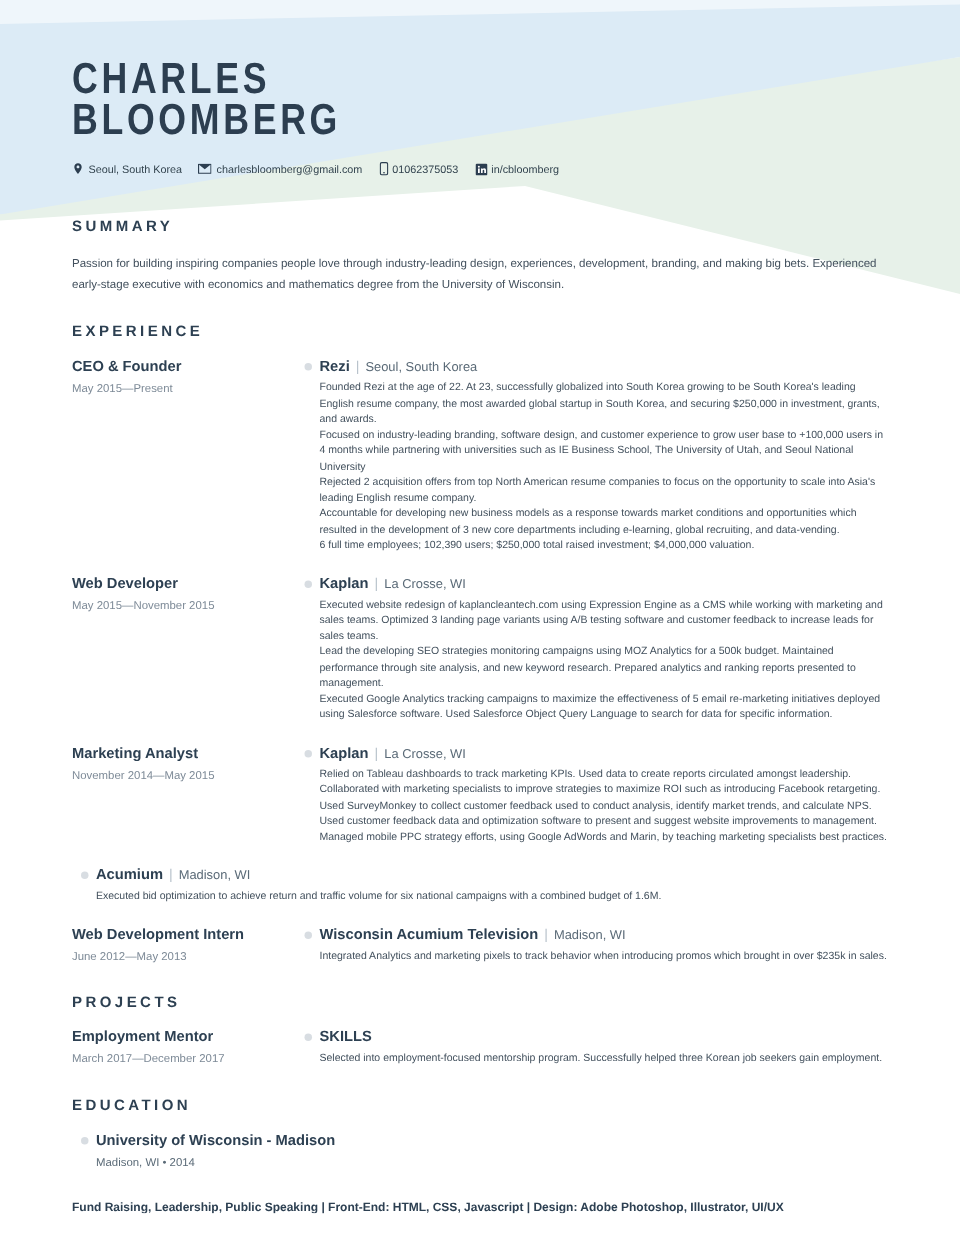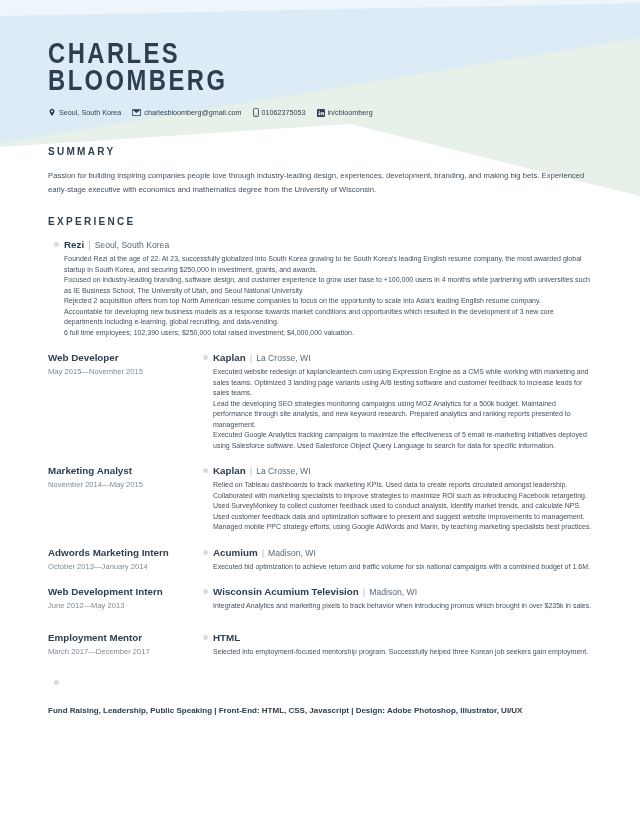--- a/index.html
+++ b/index.html
@@ -110,20 +110,24 @@
 
     <section class="section">
       <h2 class="section-title">SUMMARY</h2>
       <p class="summary-text">Passion for building inspiring companies people love through industry-leading design, experiences, development, branding, and making big bets. Experienced early-stage executive with economics and mathematics degree from the University of Wisconsin.</p>
     </section>
 
     <section class="section">
       <h2 class="section-title">EXPERIENCE</h2>
 
       <article class="entry">
+        <div class="col-left">
+          <div class="job-title">CEO &amp; Founder</div>
+          <div class="dates">May 2015—Present</div>
+        </div>
         <div class="col-dot">
             <span class="dot"></span>
           </div>
         <div class="col-right">
           <div class="company-line">
             <span class="company">Rezi</span>
             <span class="sep">|</span>
             <span class="location">Seoul, South Korea</span>
           </div>
           <div class="bullets">
@@ -174,24 +178,20 @@
           </div>
           <div class="bullets">
             <span class="bullet">Relied on Tableau dashboards to track marketing KPIs. Used data to create reports circulated amongst leadership. Collaborated with marketing specialists to improve strategies to maximize ROI such as introducing Facebook retargeting.</span>
             <span class="bullet">Used SurveyMonkey to collect customer feedback used to conduct analysis, identify market trends, and calculate NPS. Used customer feedback data and optimization software to present and suggest website improvements to management.</span>
             <span class="bullet">Managed mobile PPC strategy efforts, using Google AdWords and Marin, by teaching marketing specialists best practices.</span>
           </div>
         </div>
       </article>
 
       <article class="entry">
-        <div class="col-left">
-          <div class="job-title">Adwords Marketing Intern</div>
-          <div class="dates">October 2013—January 2014</div>
-        </div>
         <div class="col-dot">
             <span class="dot"></span>
           </div>
         <div class="col-right">
           <div class="company-line">
             <span class="company">Acumium</span>
             <span class="sep">|</span>
             <span class="location">Madison, WI</span>
           </div>
           <div class="bullets">
@@ -215,44 +215,52 @@
             <span class="location">Madison, WI</span>
           </div>
           <div class="bullets">
             <span class="bullet">Integrated Analytics and marketing pixels to track behavior when introducing promos which brought in over $235k in sales.</span>
           </div>
         </div>
       </article>
     </section>
 
     <section class="section">
+      <h2 class="section-title">PROJECTS</h2>
       <article class="entry">
         <div class="col-left">
           <div class="job-title">Employment Mentor</div>
           <div class="dates">March 2017—December 2017</div>
         </div>
         <div class="col-dot">
             <span class="dot"></span>
           </div>
         <div class="col-right">
           <div class="company-line">
-            <span class="company">HTML</span>
+            <span class="company">SKILLS</span>
           </div>
           <div class="bullets">
             <span class="bullet">Selected into employment-focused mentorship program. Successfully helped three Korean job seekers gain employment.</span>
           </div>
         </div>
       </article>
     </section>
 
     <section class="section">
-      <article class="entry">
-        <div class="col-dot">
-            <span class="dot"></span>
-          </div>
+      <h2 class="section-title">EDUCATION</h2>
+      <article class="entry">
+        <div class="col-dot">
+            <span class="dot"></span>
+          </div>
+        <div class="col-right">
+          <div class="company-line">
+            <span class="company">University of Wisconsin - Madison</span>
+          </div>
+          <div class="edu-meta">Madison, WI  •  2014</div>
+        </div>
       </article>
     </section>
 
     <section class="section">
       <p class="skills-line">Fund Raising, Leadership, Public Speaking | Front-End: HTML, CSS, Javascript | Design: Adobe Photoshop, Illustrator, UI/UX</p>
     </section>
 
   </main>
 </div>
 

